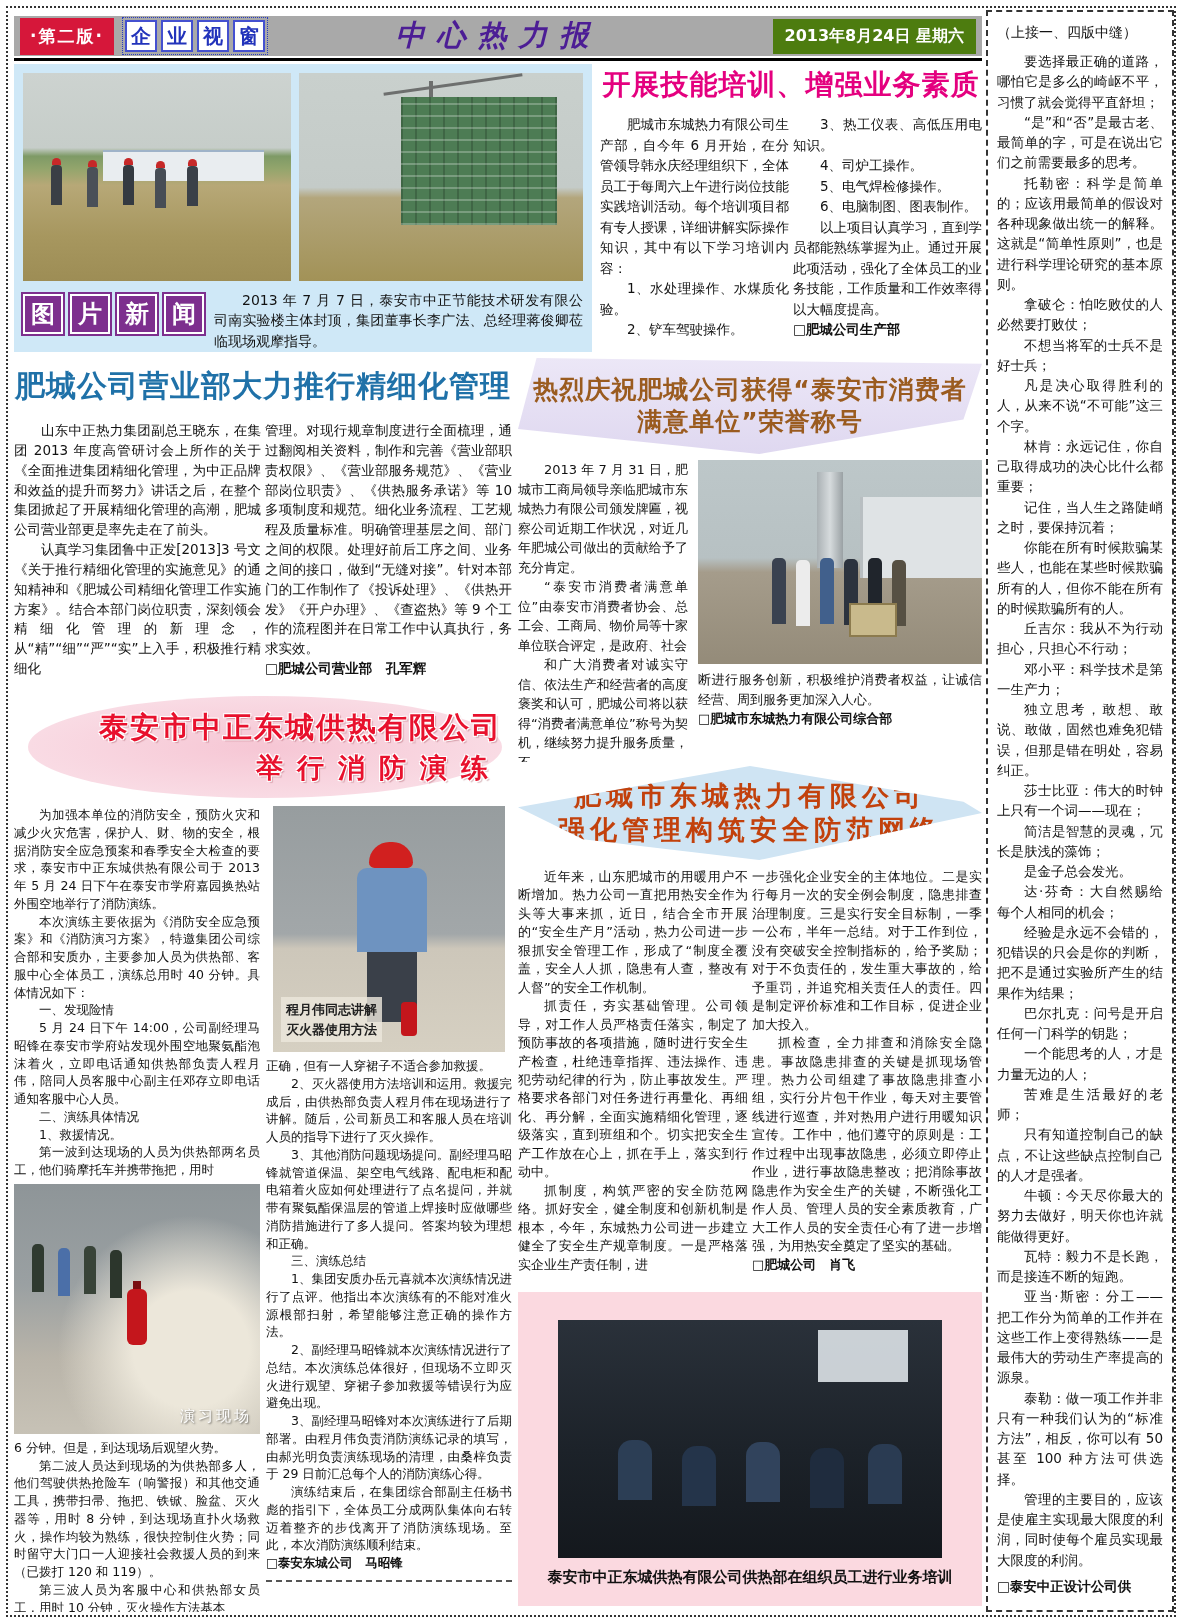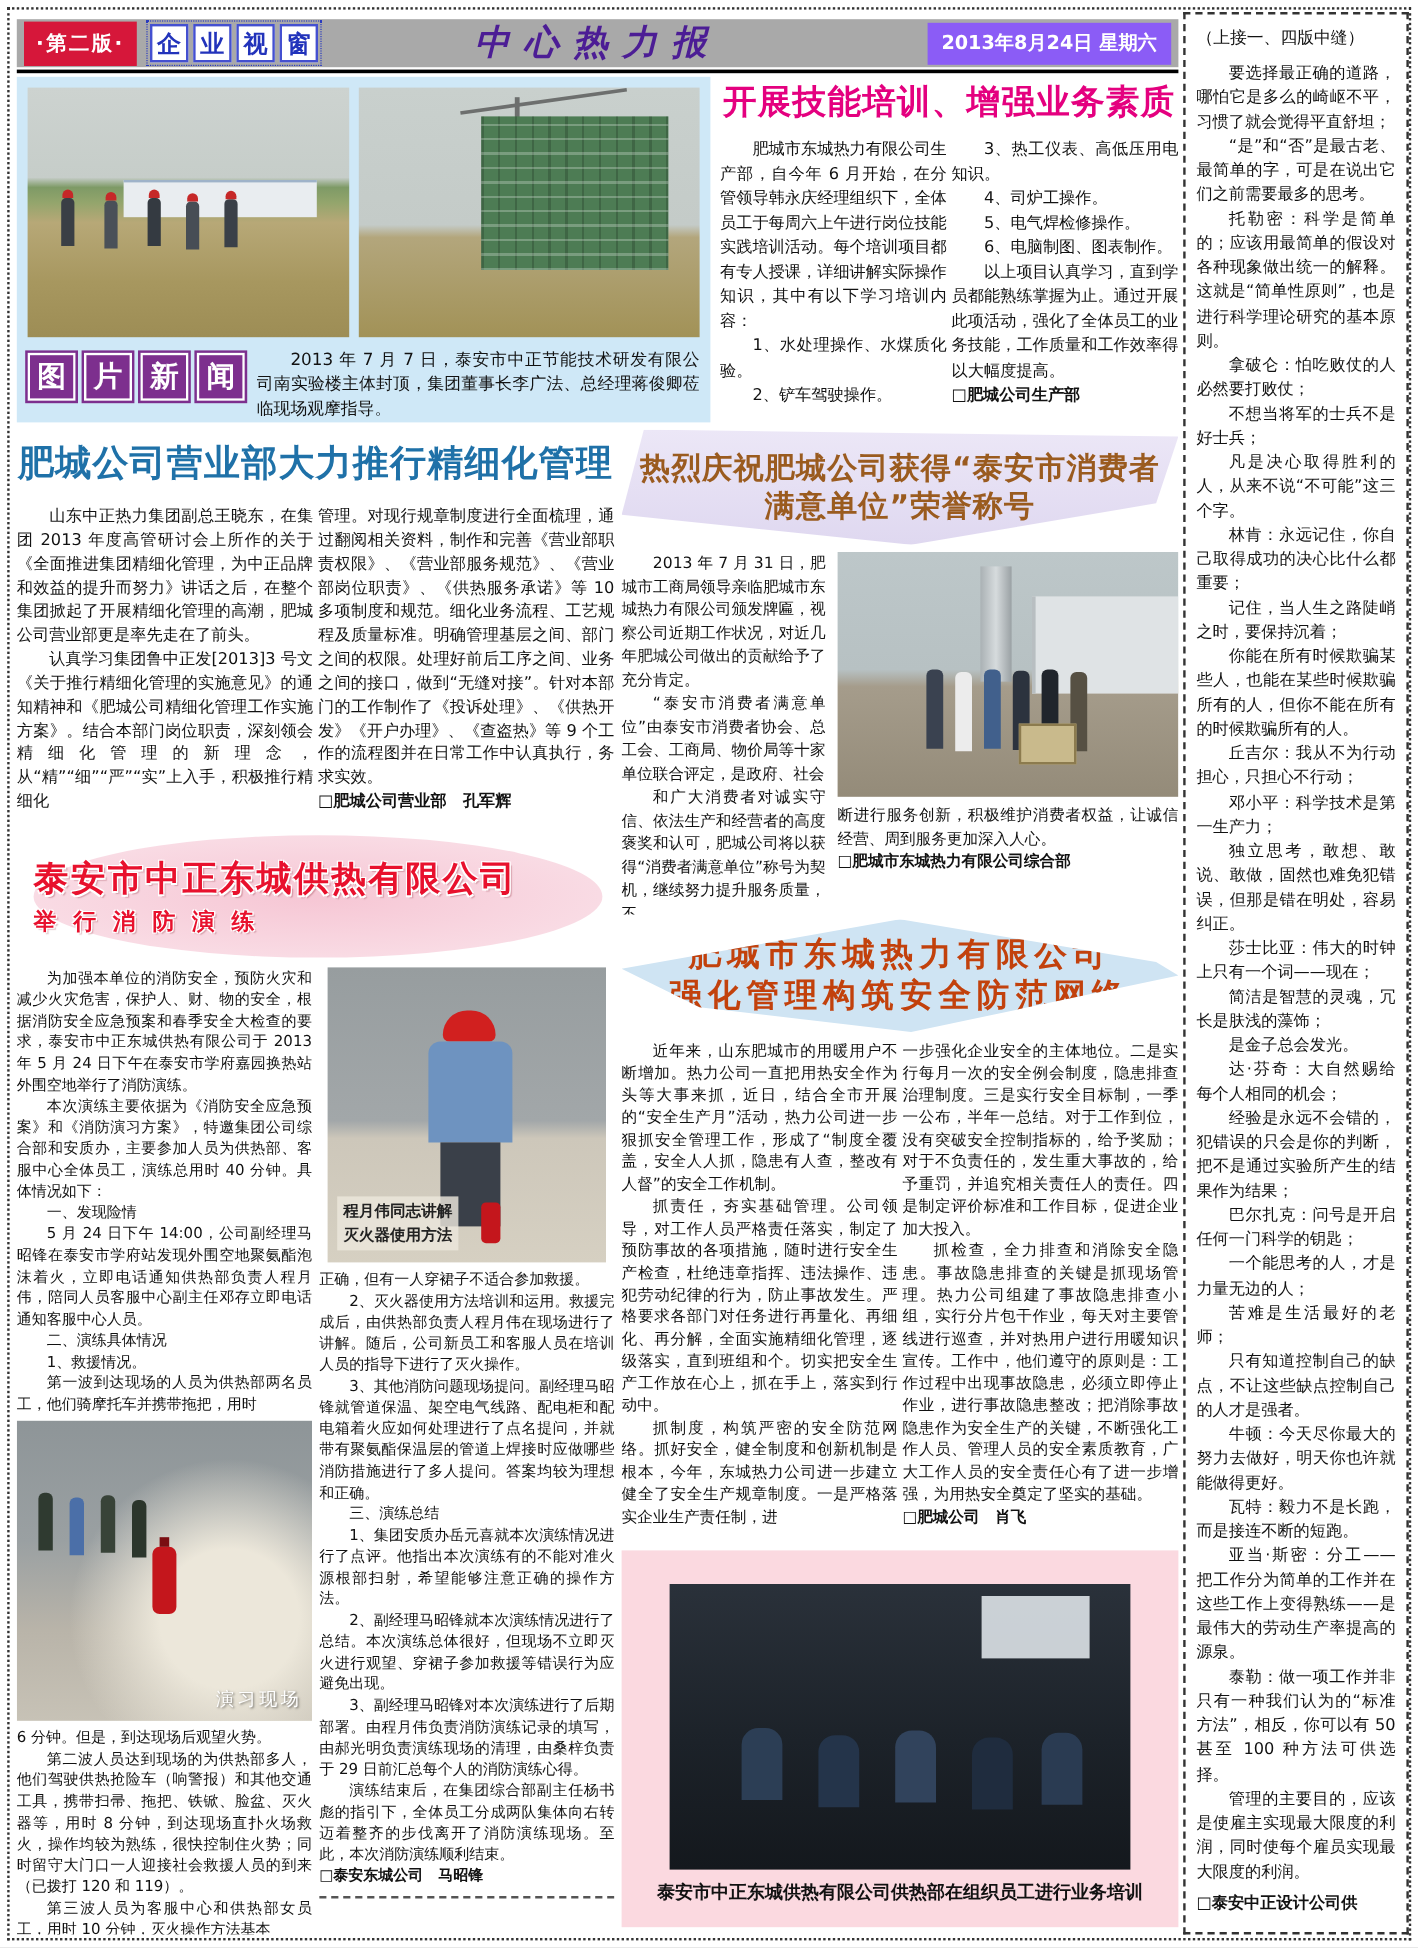--- a/index.html
+++ b/index.html
@@ -10,21 +10,21 @@
   
   .header { position:absolute; left:14px; top:16px; width:968px; height:40px;
             background:#a9a9a9; display:flex; align-items:center; padding:0 6px; box-sizing:border-box; }
   .edition { background:#d6173a; color:#fff; font-weight:bold; font-size:17px;
              padding:7px 10px; letter-spacing:2px; white-space:nowrap; }
   .section-name { display:flex; gap:4px; margin-left:8px; padding:2px; border:1px dotted #2a3bbf; }
   .sec-char { width:28px; height:28px; background:#fff; color:#2233bb; border:2px solid #4450d0;
               font-weight:bold; font-size:20px; display:flex; align-items:center; justify-content:center; }
   .masthead { position:absolute; left:0; right:0; text-align:center; font-family:"DejaVu Serif", serif;
               font-style:italic; font-weight:bold; font-size:29px; letter-spacing:12px; color:#4c1d95; }
-  .datebox { margin-left:auto; background:#8b5cf6; color:#fff; font-weight:bold; font-size:16px;
+  .datebox { margin-left:auto; background:#4d7c0f; color:#fff; font-weight:bold; font-size:16px;
              padding:7px 12px; white-space:nowrap; }
   .header-rule { position:absolute; left:14px; top:58px; width:968px; height:3px; background:#000; }
 
   
   p { margin:0; }
   .body-text p { text-indent:2em; text-align:justify; }
   .cont-first p:first-child { text-indent:0; }
   .byline { font-weight:bold; text-align:right; text-indent:0 !important; }
 
   
@@ -77,24 +77,24 @@
          background:linear-gradient(180deg,#bdc7c9 0%,#b7c1c3 48%,#a59c8b 55%,#948b79 100%); }
   .chimney { position:absolute; left:42%; top:6%; width:26px; height:96px; background:linear-gradient(90deg,#aab1b4,#d6dbdd 50%,#9aa1a4); }
   .award-bldg { position:absolute; right:0; top:18%; width:42%; height:40%; background:#dfe3e5; border-left:3px solid #b8bec1; }
   .figs3 { position:absolute; left:26%; top:48%; width:14px; height:66px; background:#3a4250; border-radius:5px 5px 0 0;
            box-shadow:24px 2px 0 #ececec, 48px 0 0 #41608c, 72px 1px 0 #2c333e, 96px 0 0 #20252c, 120px 2px 0 #565043; }
   .plaque { position:absolute; left:53%; top:70%; width:44px; height:30px; background:#c9ba8c; border:2px solid #8c7b4e; }
 
   
   .fire-title { position:absolute; left:28px; top:696px; width:474px; height:102px; border-radius:50%;
                 background:radial-gradient(ellipse at center,#f6c6d4 0%,#f9dbe4 70%,#fdf0f4 100%);
-                display:flex; flex-direction:column; align-items:flex-start; justify-content:center; }
+                display:flex; flex-direction:column; align-items:flex-end; justify-content:center; }
   .t-fire1 { color:#e8112d; font-weight:bold; font-size:29px; letter-spacing:2px;
              text-shadow:-1px -1px 0 #fff,1px -1px 0 #fff,-1px 1px 0 #fff,1px 1px 0 #fff,2px 2px 1px rgba(120,0,20,.25); }
-  .t-fire2 { color:#e8112d; font-weight:bold; font-size:19px; letter-spacing:14px; margin-top:2px;
+  .t-fire2 { color:#e8112d; font-weight:bold; font-size:27px; letter-spacing:14px; margin-top:2px;
              text-shadow:-1px -1px 0 #fff,1px -1px 0 #fff,-1px 1px 0 #fff,1px 1px 0 #fff,2px 2px 1px rgba(120,0,20,.25); }
   .fire-col1 { position:absolute; left:14px; top:806px; width:246px; height:806px; overflow:hidden;
                font-size:12.5px; line-height:1.42; }
   .fire-col2 { position:absolute; left:266px; top:806px; width:246px; height:806px; overflow:hidden;
                font-size:12.5px; line-height:1.42; }
   .ph5 { width:100%; height:250px; margin:5px 0;
          background:radial-gradient(circle at 72% 66%,#ece7da 0 24%,rgba(236,231,218,0) 55%),
                     linear-gradient(180deg,#8e9598 0%,#9aa0a2 40%,#b9b4a9 70%,#c7c2b6 100%); }
   .figs5 { position:absolute; left:18px; top:60px; width:12px; height:48px; background:#2f3a30; border-radius:5px 5px 0 0;
            box-shadow:26px 4px 0 #4b6fa8, 52px 2px 0 #384338, 78px 6px 0 #2c362c; }

